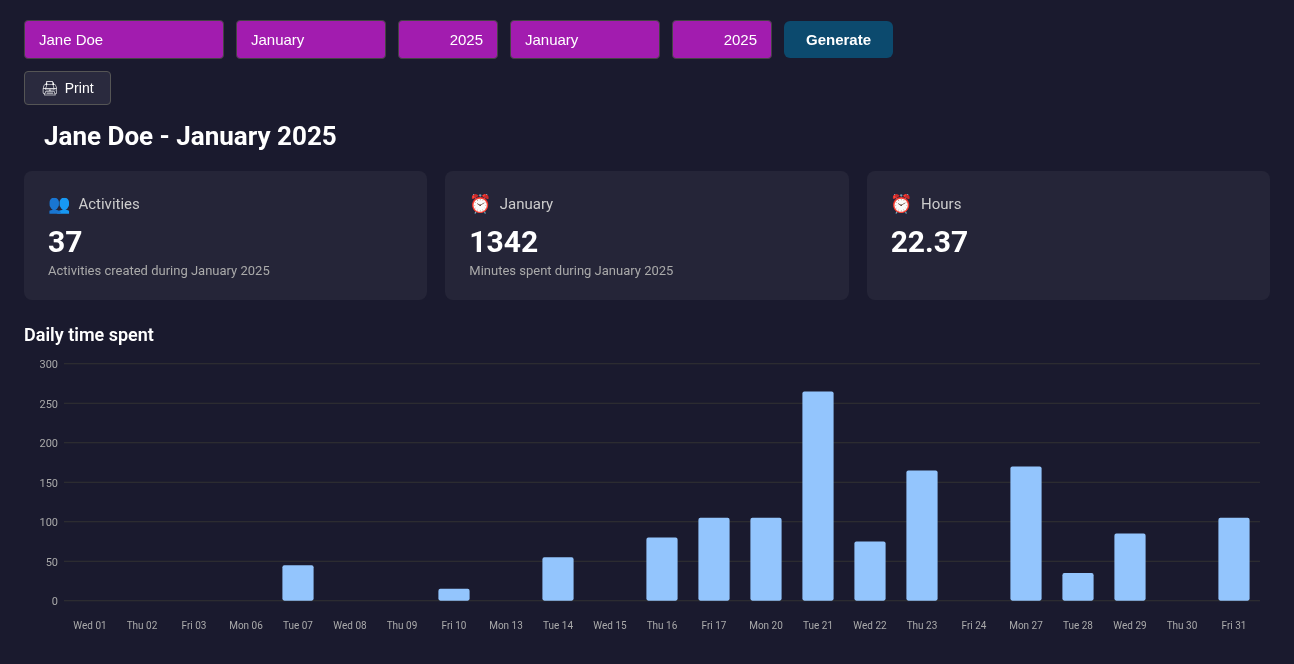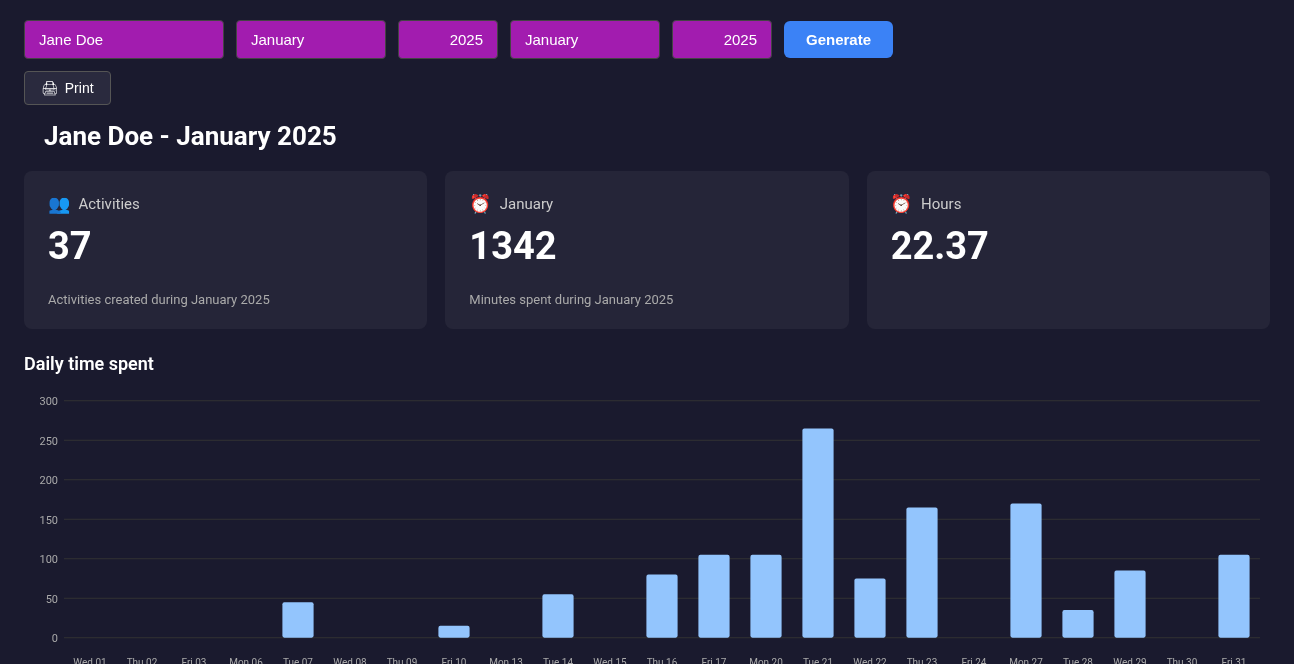--- a/index.html
+++ b/index.html
@@ -27,21 +27,21 @@
       border-radius: 4px;
       font-size: 15px;
       outline: none;
     }
 
     .top-input.wide { width: 200px; }
     .top-input.medium { width: 150px; }
     .top-input.narrow { width: 100px; text-align: right; }
 
     .generate-btn {
-      background: #3b82f6;
+      background: #0c4a6e;
       color: #fff;
       border: none;
       padding: 10px 22px;
       border-radius: 6px;
       font-size: 15px;
       font-weight: 600;
       cursor: pointer;
     }
 
     .print-bar {
@@ -88,38 +88,38 @@
       font-size: 15px;
       color: #ccc;
       margin-bottom: 10px;
     }
 
     .stat-icon {
       font-size: 18px;
     }
 
     .stat-value {
-      font-size: 38px;
+      font-size: 30px;
       font-weight: 700;
-      margin-bottom: 24px;
+      margin-bottom: 4px;
     }
 
     .stat-desc {
       font-size: 13px;
       color: #aaa;
     }
 
     .chart-section {
       padding: 0 24px 24px 24px;
     }
 
     .chart-title {
       font-size: 18px;
       font-weight: 600;
-      margin-bottom: 16px;
+      margin-bottom: 8px;
     }
 
     .chart-container {
       position: relative;
       width: 100%;
       height: 280px;
     }
 
     .chart-svg {
       width: 100%;

